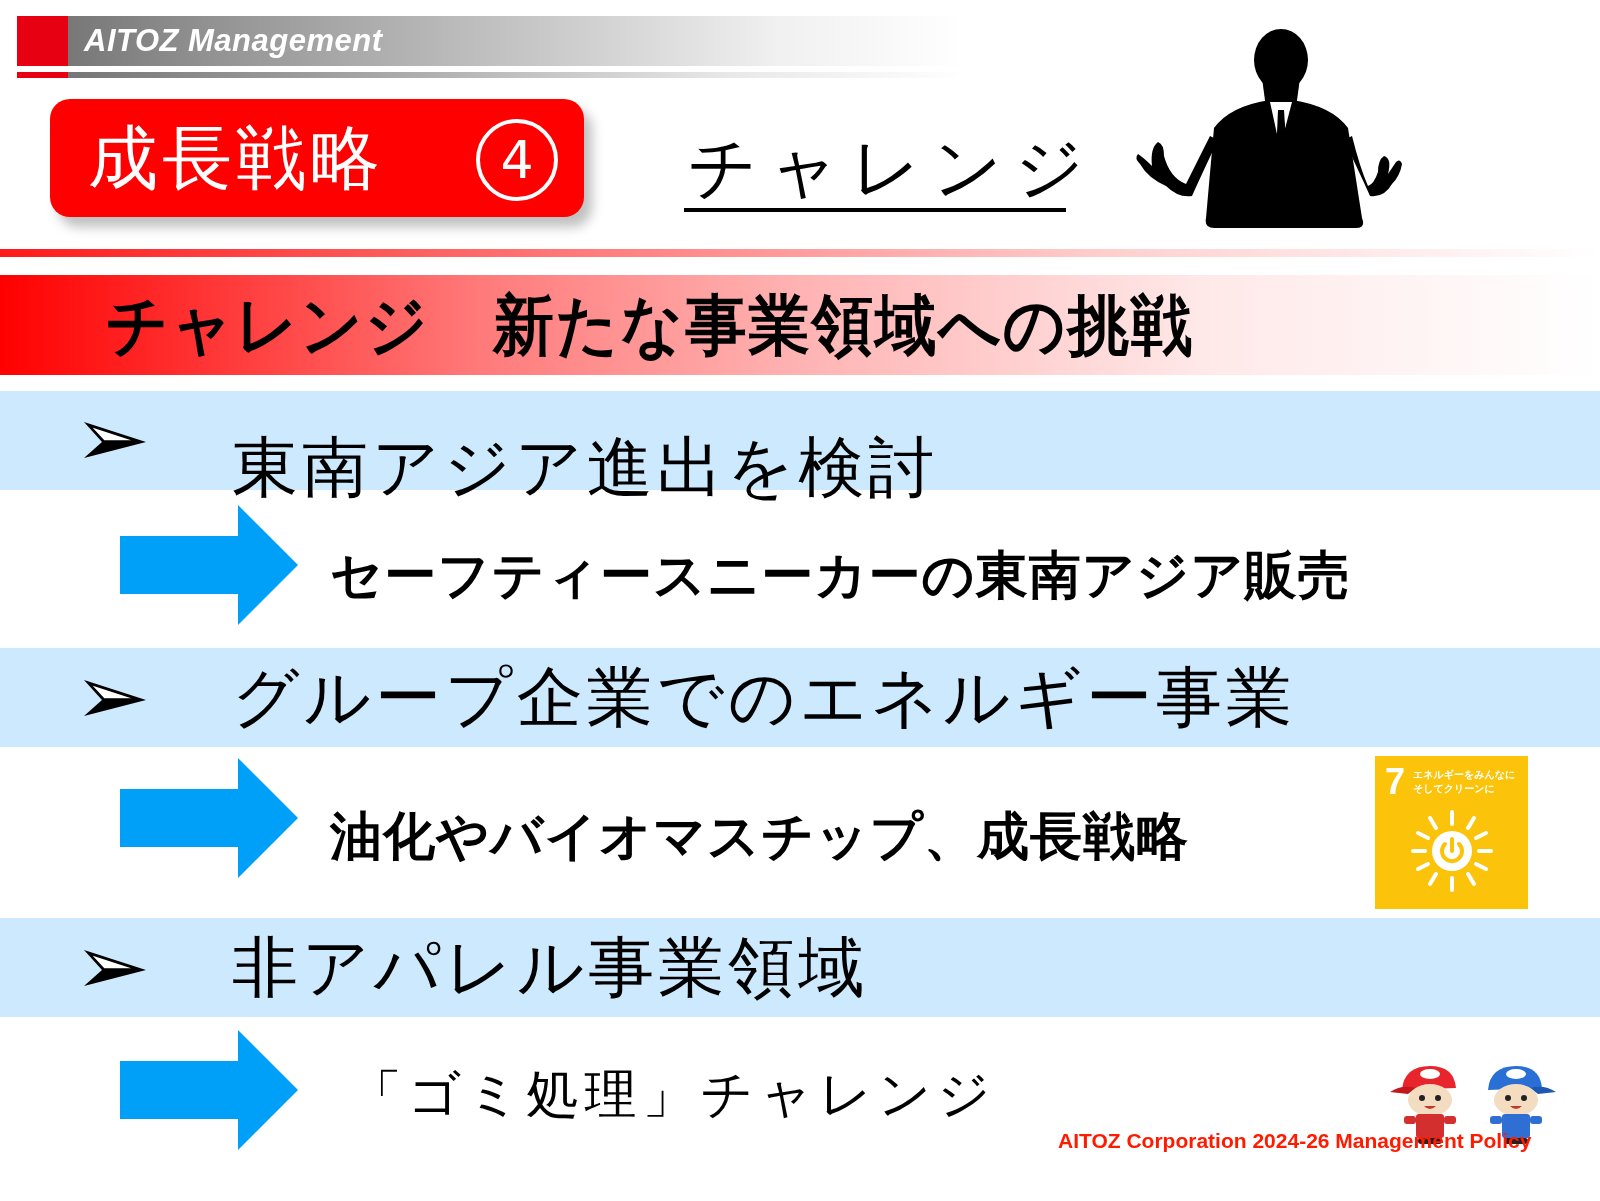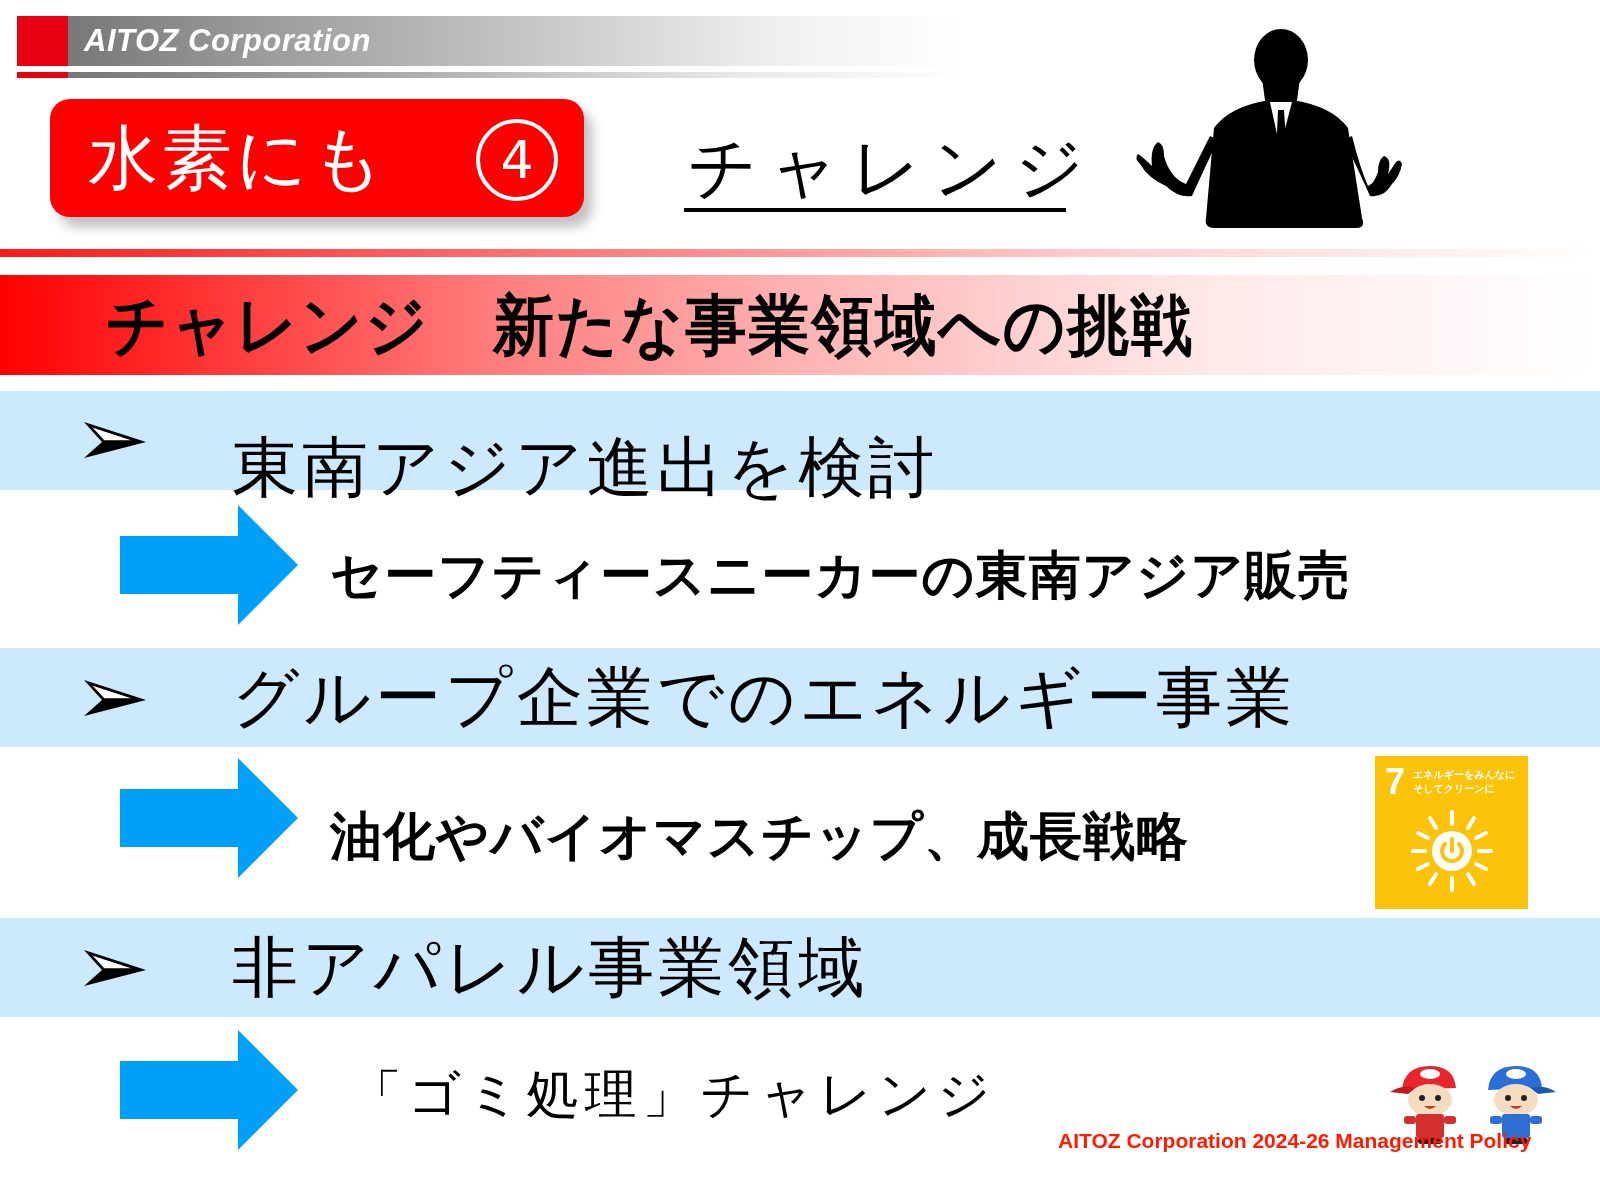--- a/index.html
+++ b/index.html
@@ -60,24 +60,24 @@
   
   .footer { left:1058px; top:1126px; color:#ff1a00; font-family:"Liberation Sans", sans-serif; font-weight:bold; font-size:21px; line-height:30px; white-space:nowrap;text-align:right; }
 </style>
 </head>
 <body>
 
 <div class="abs brand-bar"></div>
 <div class="abs brand-red"></div>
 <div class="abs brand-line"></div>
 <div class="abs brand-line-red"></div>
-<div class="abs brand-text">AITOZ Corporation</div>
+<div class="abs brand-text">AITOZ Management</div>
 
 <div class="abs badge"></div>
-<div class="abs badge-text">水素にも</div>
+<div class="abs badge-text">成長戦略</div>
 <div class="abs badge-num">4</div>
 
 <div class="abs subtitle">チャレンジ</div>
 <div class="abs subtitle-underline"></div>
 
 <svg class="abs silhouette" viewBox="0 0 272 200">
   <g fill="#000">
     <ellipse cx="151" cy="32" rx="27" ry="31"></ellipse>
     <path d="M132 50 L170 50 L166 80 L136 80 Z"></path>
     <path d="M84 100 Q100 78 140 72 L162 72 Q202 78 218 100 L232 190 Q236 200 226 200 L84 200 Q74 200 76 190 Z"></path>

